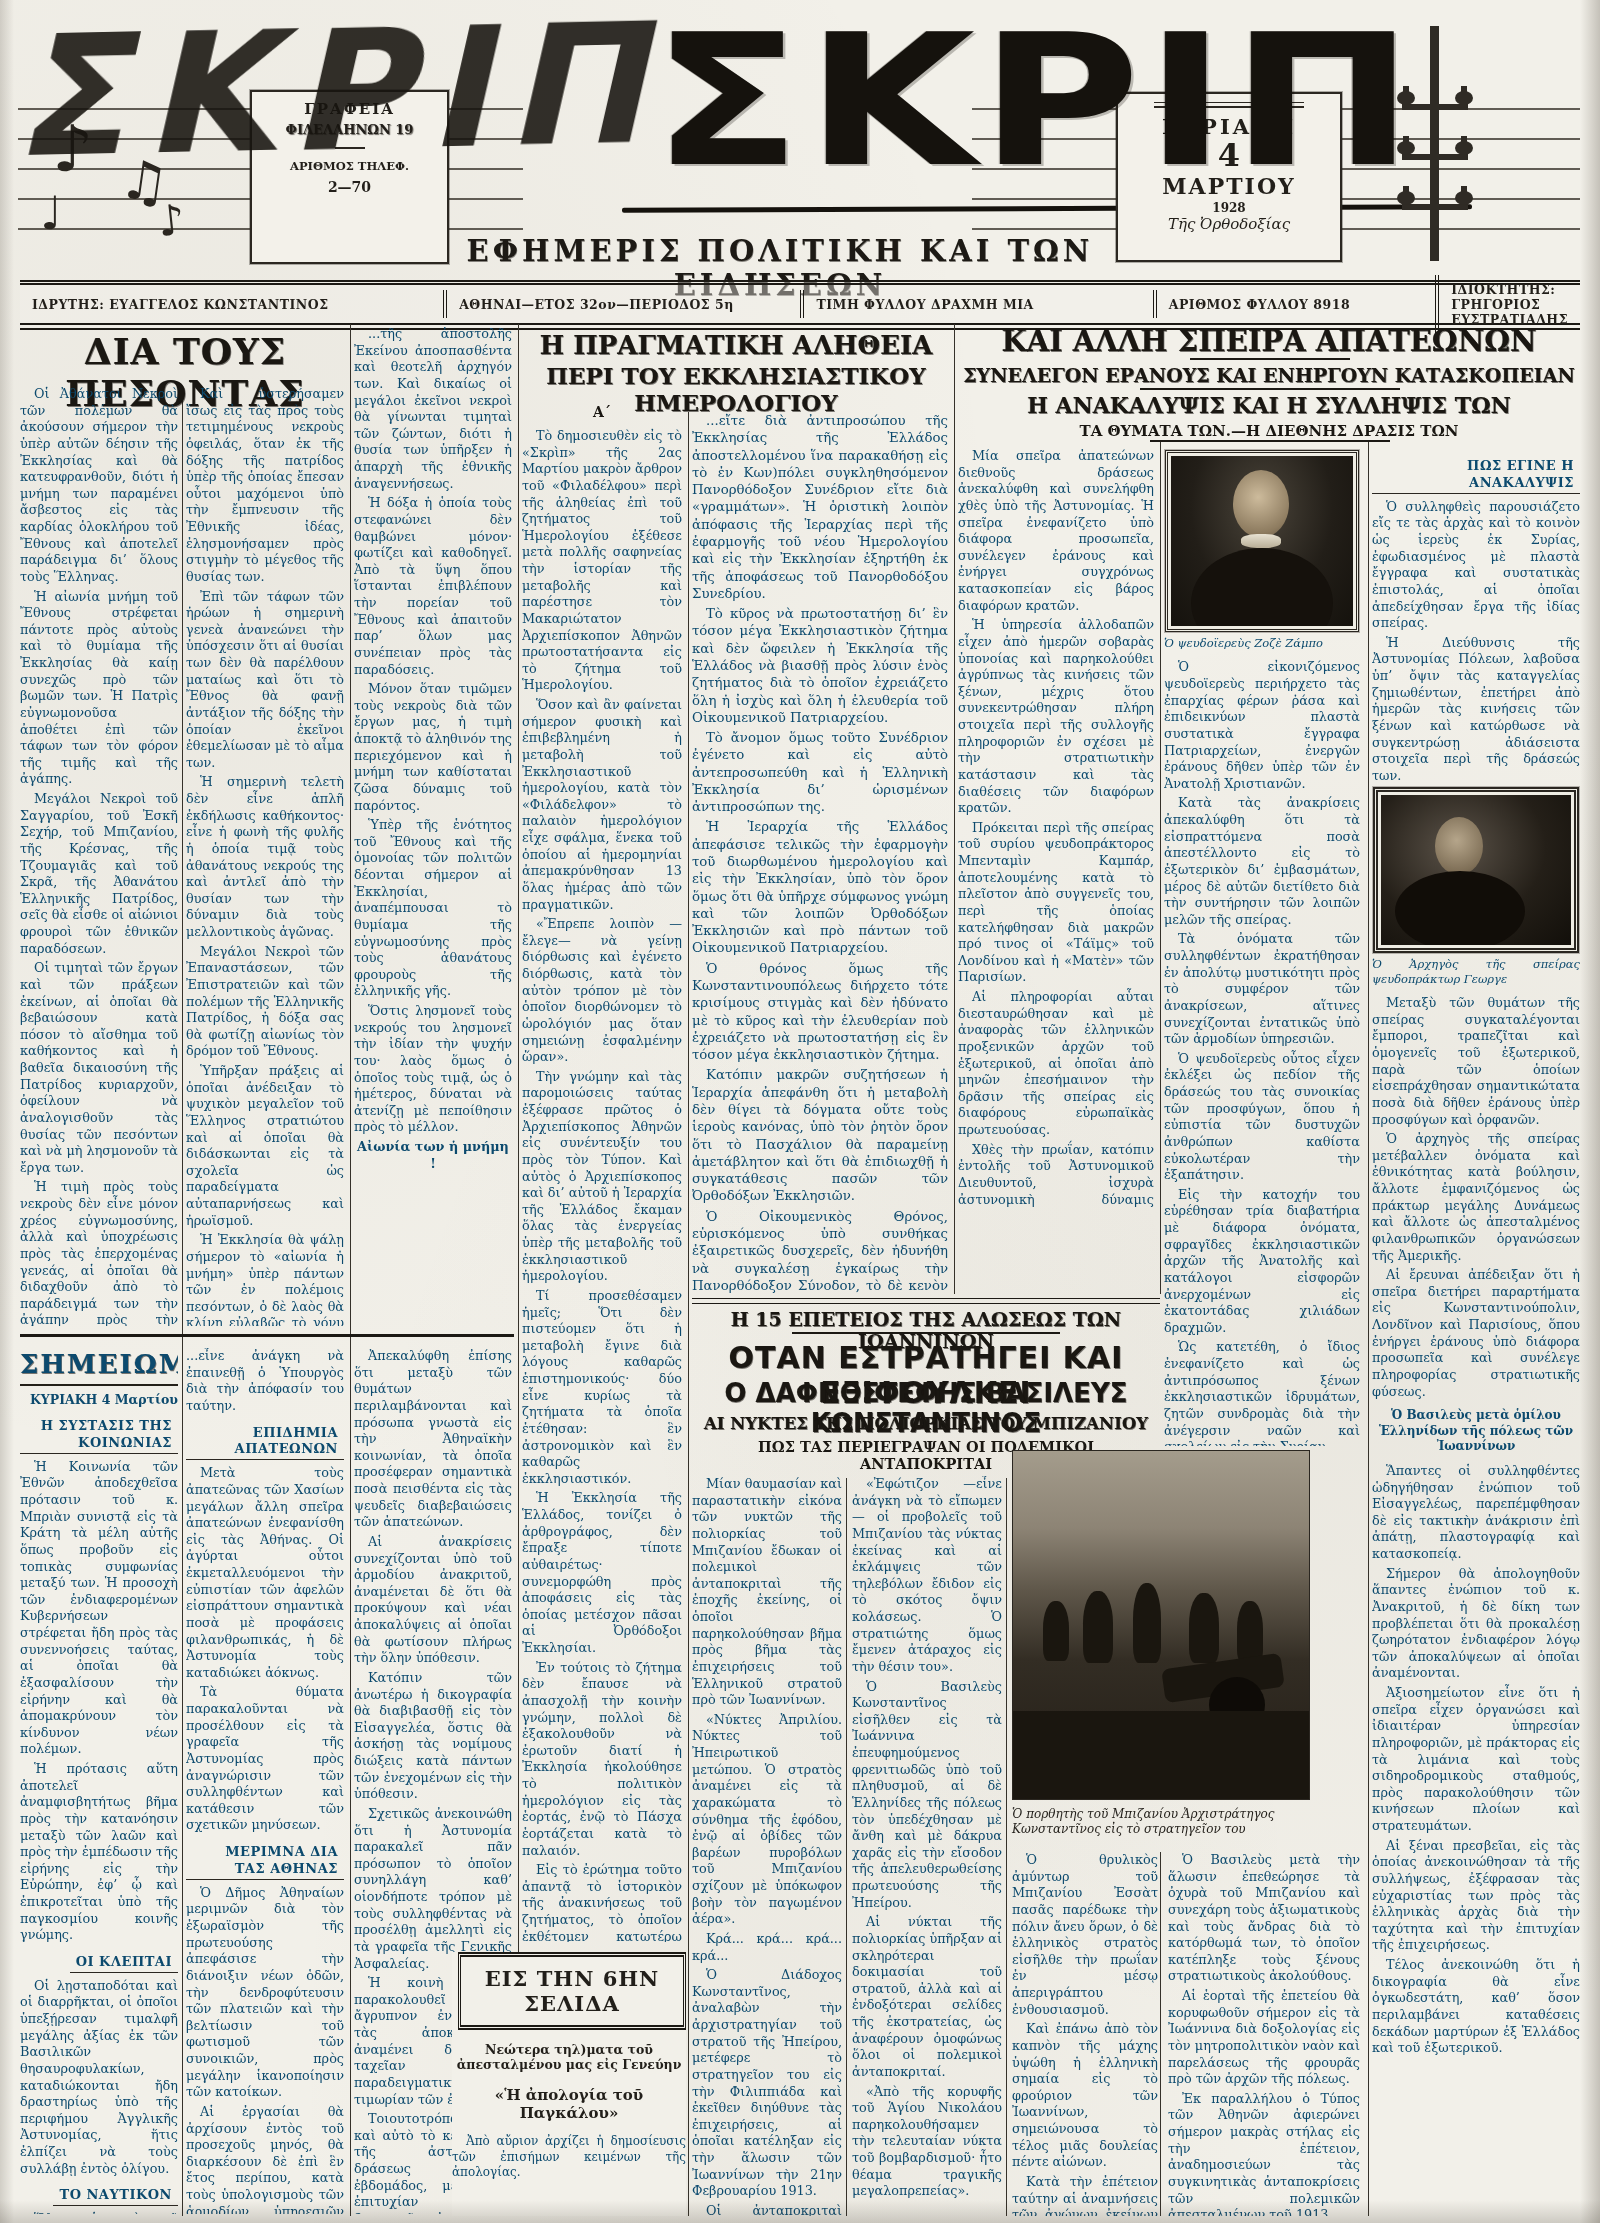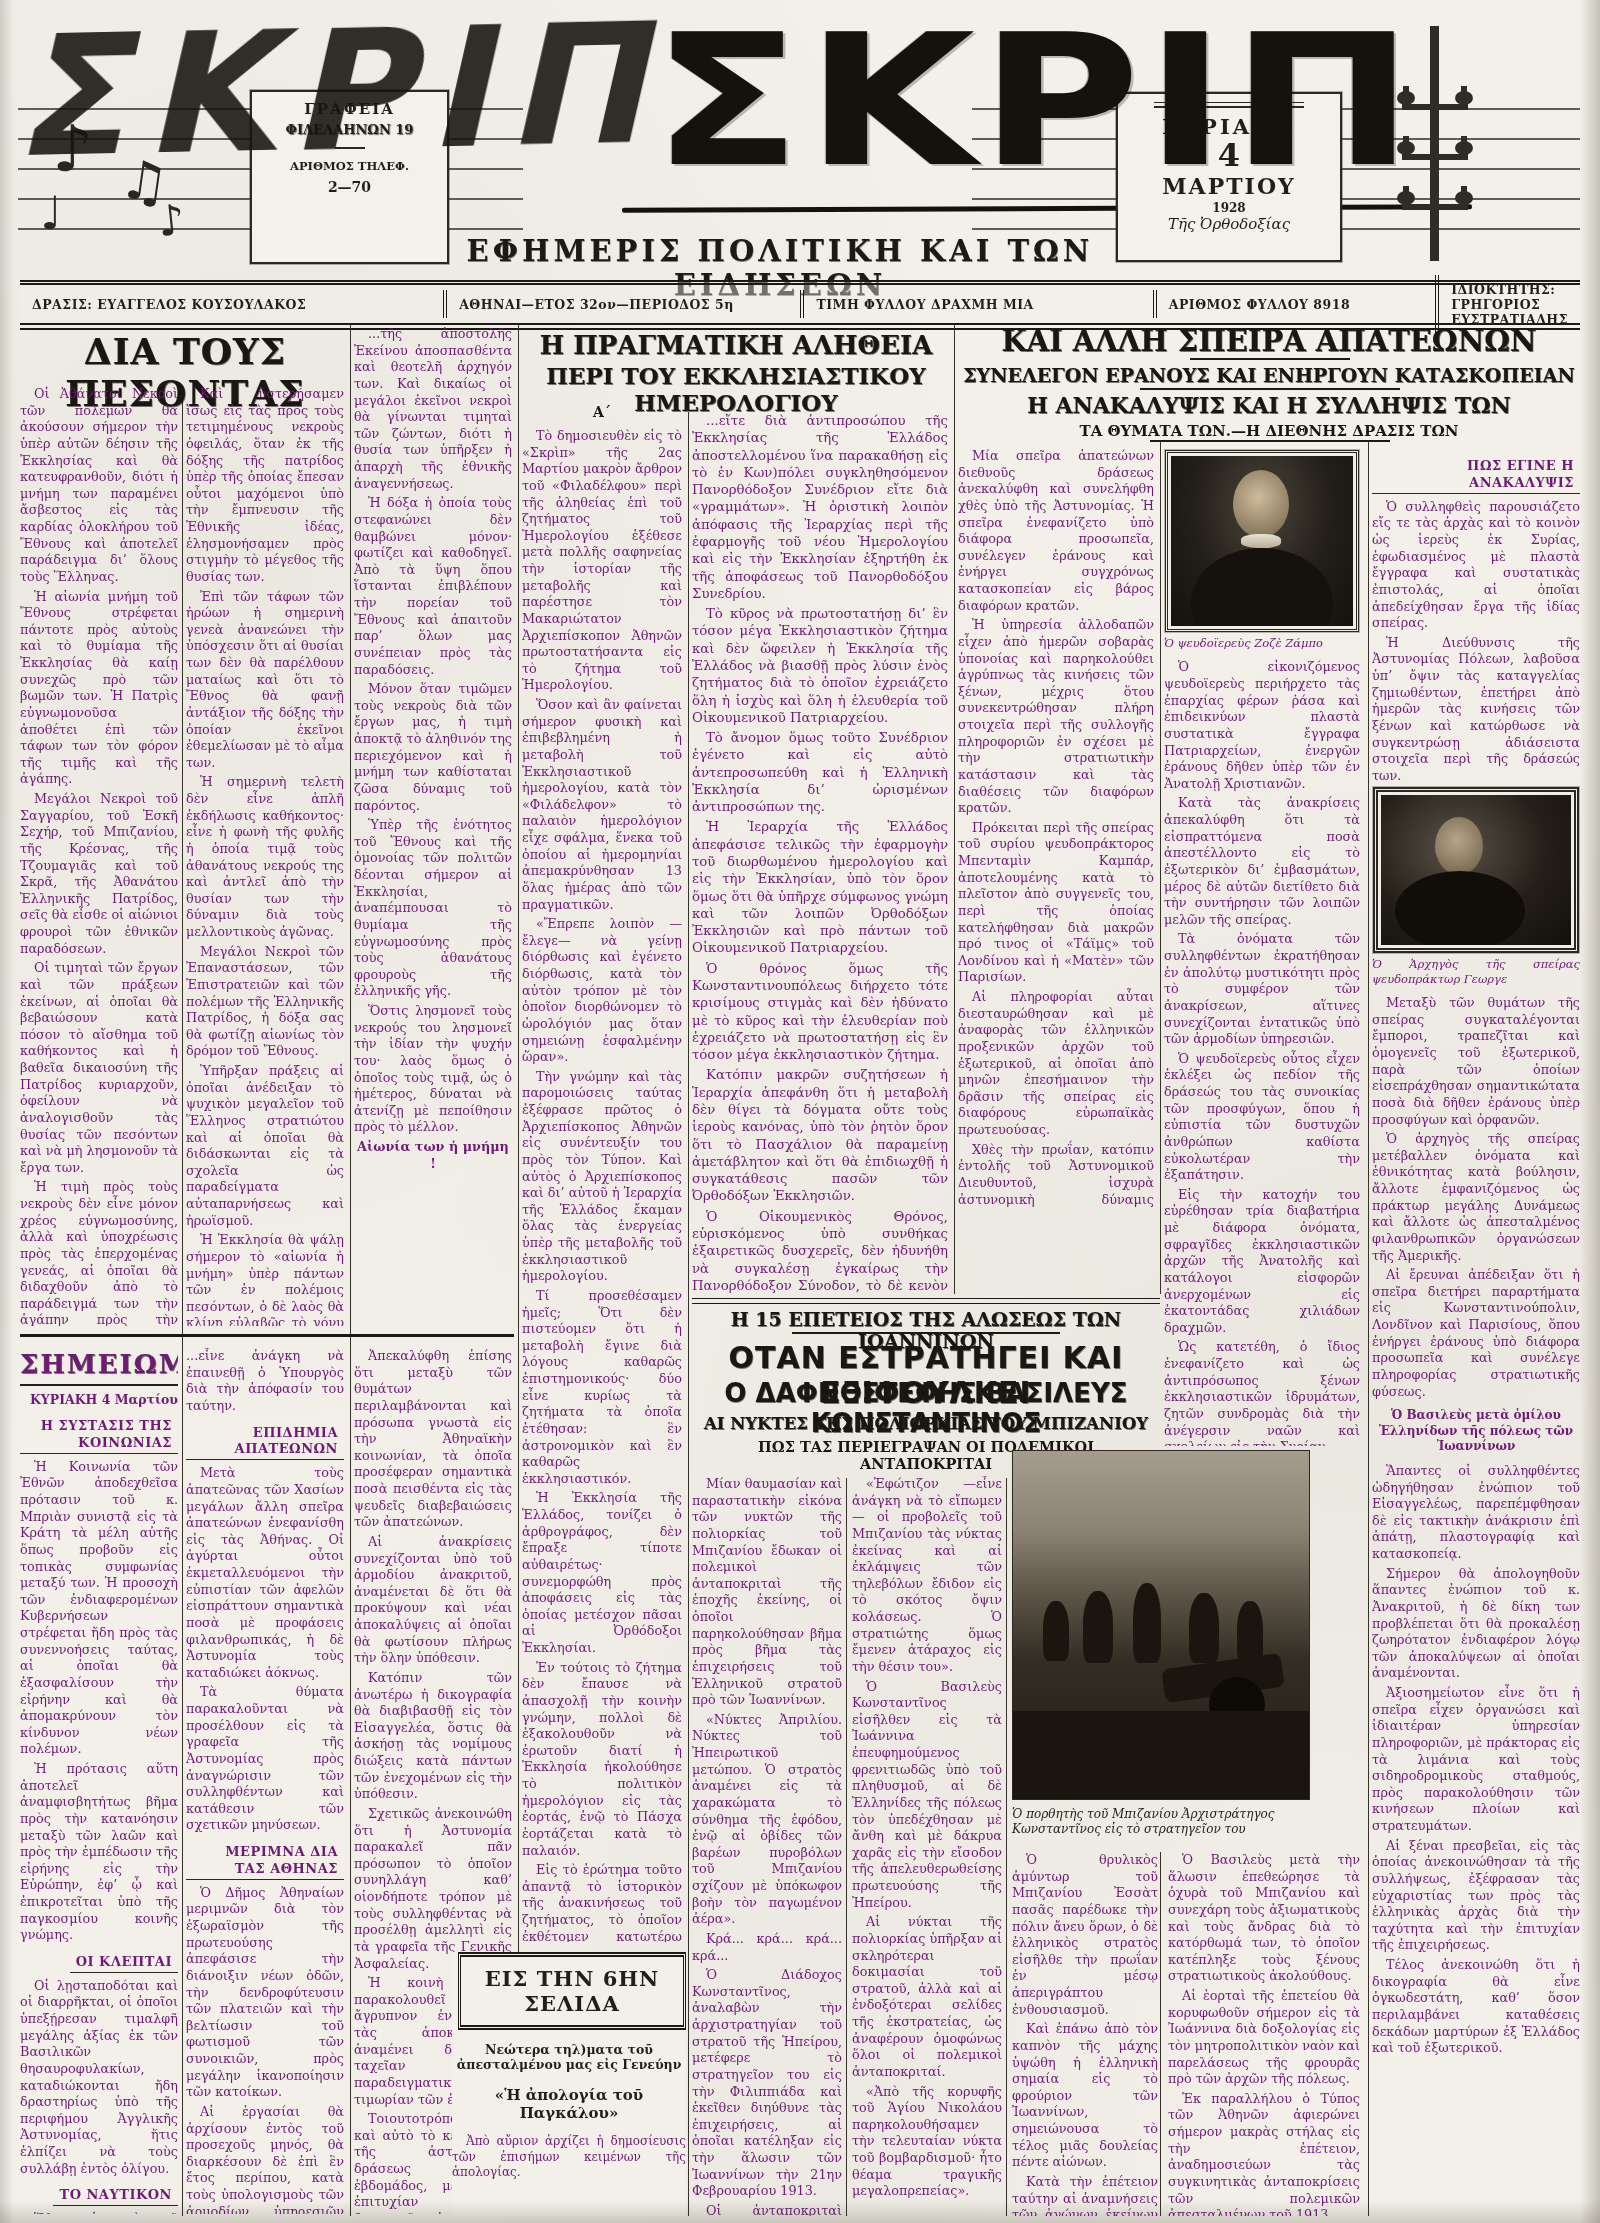--- a/index.html
+++ b/index.html
@@ -28,21 +28,21 @@
   .infobar{position:absolute;display:flex;align-items:center;
     border-top:5px double #1c1914;border-bottom:7px double #1c1914;background:rgba(243,241,234,.4);}
   .infocell{font-size:12.5px;font-weight:bold;letter-spacing:.5px;padding:7px 12px 6px;}
   .infocell + .infocell{border-left:4px double #1c1914;}
   
   .vrule{position:absolute;width:1px;background:#35312a;}
   .hrule{position:absolute;background:#1c1914;}
   .hrule2{position:absolute;height:4px;border-top:1.5px solid #1c1914;border-bottom:1.5px solid #1c1914;}
   
   .tcol{position:absolute;font-size:12.8px;line-height:1.3;text-align:justify;overflow:hidden;
-        hyphens:auto;overflow-wrap:break-word;color:#701a75;}
+        hyphens:auto;overflow-wrap:break-word;color:#0c4a6e;}
   .tcol p{margin:0 0 3px;text-indent:14px;}
   .tcol.wide{font-size:13.3px;}
   .headline{position:absolute;text-align:center;font-weight:bold;color:#1a1712;}
   .ink{text-shadow:.7px .6px 0 rgba(22,19,14,.55), -.4px -.3px 0 rgba(22,19,14,.3);}
   .sans{font-family:"DejaVu Sans",sans-serif;}
   .subhead{font-weight:bold;text-align:right;font-size:13px;letter-spacing:.5px;margin:10px 0 5px;text-indent:0;}
   .subhead-ul{border-bottom:1.5px solid #2b2721;display:inline-block;padding:0 6px 1px;}
   .closing{text-align:center;font-weight:bold;text-indent:0 !important;margin-top:8px;}
   .section-head{font-size:26px;font-weight:bold;letter-spacing:2px;border-bottom:2px solid #242019;
     display:inline-block;padding-bottom:2px;margin-bottom:4px;text-indent:0;}
@@ -117,21 +117,21 @@
     <ellipse cx="18" cy="172" rx="9" ry="7"></ellipse>
       <rect x="15" y="160" width="6" height="12"></rect>
     <ellipse cx="76" cy="172" rx="9" ry="7"></ellipse>
       <rect x="73" y="160" width="6" height="12"></rect>
   </g>
 </svg>
 
 <div class="subtitle" style="left:400px;top:234px;width:760px">ΕΦΗΜΕΡΙΣ ΠΟΛΙΤΙΚΗ ΚΑΙ ΤΩΝ ΕΙΔΗΣΕΩΝ</div>
 
 <div class="infobar" style="left:20px;top:280px;width:1560px;height:38px">
-  <div class="infocell" style="width:400px">ΔΡΑΣΙΣ: ΕΥΑΓΓΕΛΟΣ ΚΟΥΣΟΥΛΑΚΟΣ</div>
+  <div class="infocell" style="width:400px">ΙΔΡΥΤΗΣ: ΕΥΑΓΓΕΛΟΣ ΚΩΝΣΤΑΝΤΙΝΟΣ</div>
   <div class="infocell" style="width:330px">ΑΘΗΝΑΙ—ΕΤΟΣ 32ον—ΠΕΡΙΟΔΟΣ 5η</div>
   <div class="infocell" style="width:325px">ΤΙΜΗ ΦΥΛΛΟΥ ΔΡΑΧΜΗ ΜΙΑ</div>
   <div class="infocell" style="width:255px">ΑΡΙΘΜΟΣ ΦΥΛΛΟΥ 8918</div>
   <div class="infocell" style="flex:1">ΙΔΙΟΚΤΗΤΗΣ: ΓΡΗΓΟΡΙΟΣ ΕΥΣΤΡΑΤΙΑΔΗΣ</div>
 </div>
 
 <div class="vrule" style="left:182px;top:386px;height:1830px"></div>
 <div class="vrule" style="left:350px;top:324px;height:1892px"></div>
 <div class="vrule" style="left:518px;top:324px;height:1892px"></div>
 <div class="vrule" style="left:688px;top:412px;height:1804px"></div>

